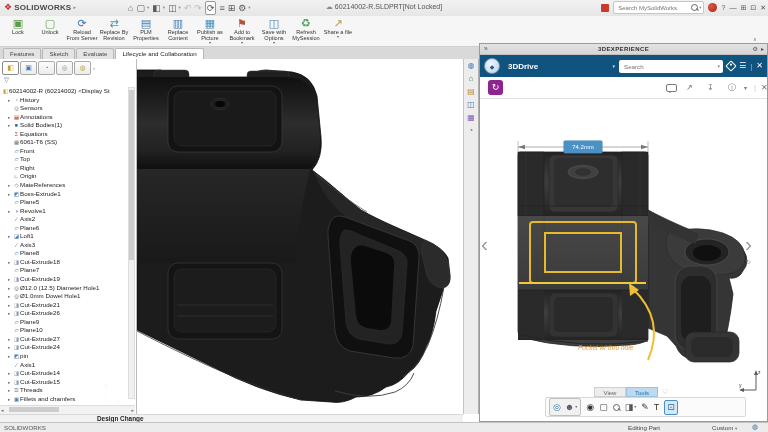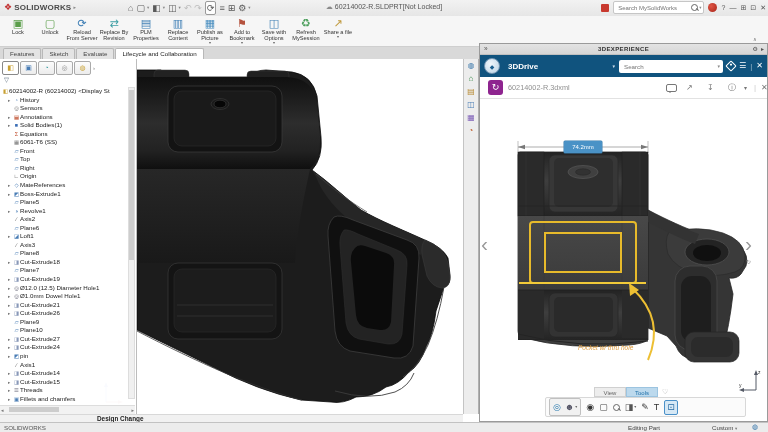--- a/index.html
+++ b/index.html
@@ -339,21 +339,20 @@
         <input placeholder="Search" style="">
         <span class="chev">▾</span>
       </span>
       <span class="tagic"></span>
       <span class="bbw">☰</span>
       <span class="bbsep">|</span>
       <span class="bbw">✕</span>
     </div>
     <div id="filerow" class="a">
       <span class="xicon">↻</span>
-      <span id="file-name">60214002-R.3dxml</span>
       <span class="bub" style="left:186px;"></span>
       <span class="fri" style="left:206px;">↗</span>
       <span class="fri" style="left:227px;">↧</span>
       <span class="fri" style="left:248px;">ⓘ</span>
       <span class="fri" style="left:264px;font-size:6px;">▾</span>
       <span class="fri" style="left:274px;color:#ccc;">|</span>
       <span class="fri" style="left:281px;">✕</span>
     </div>
   </div>
 

